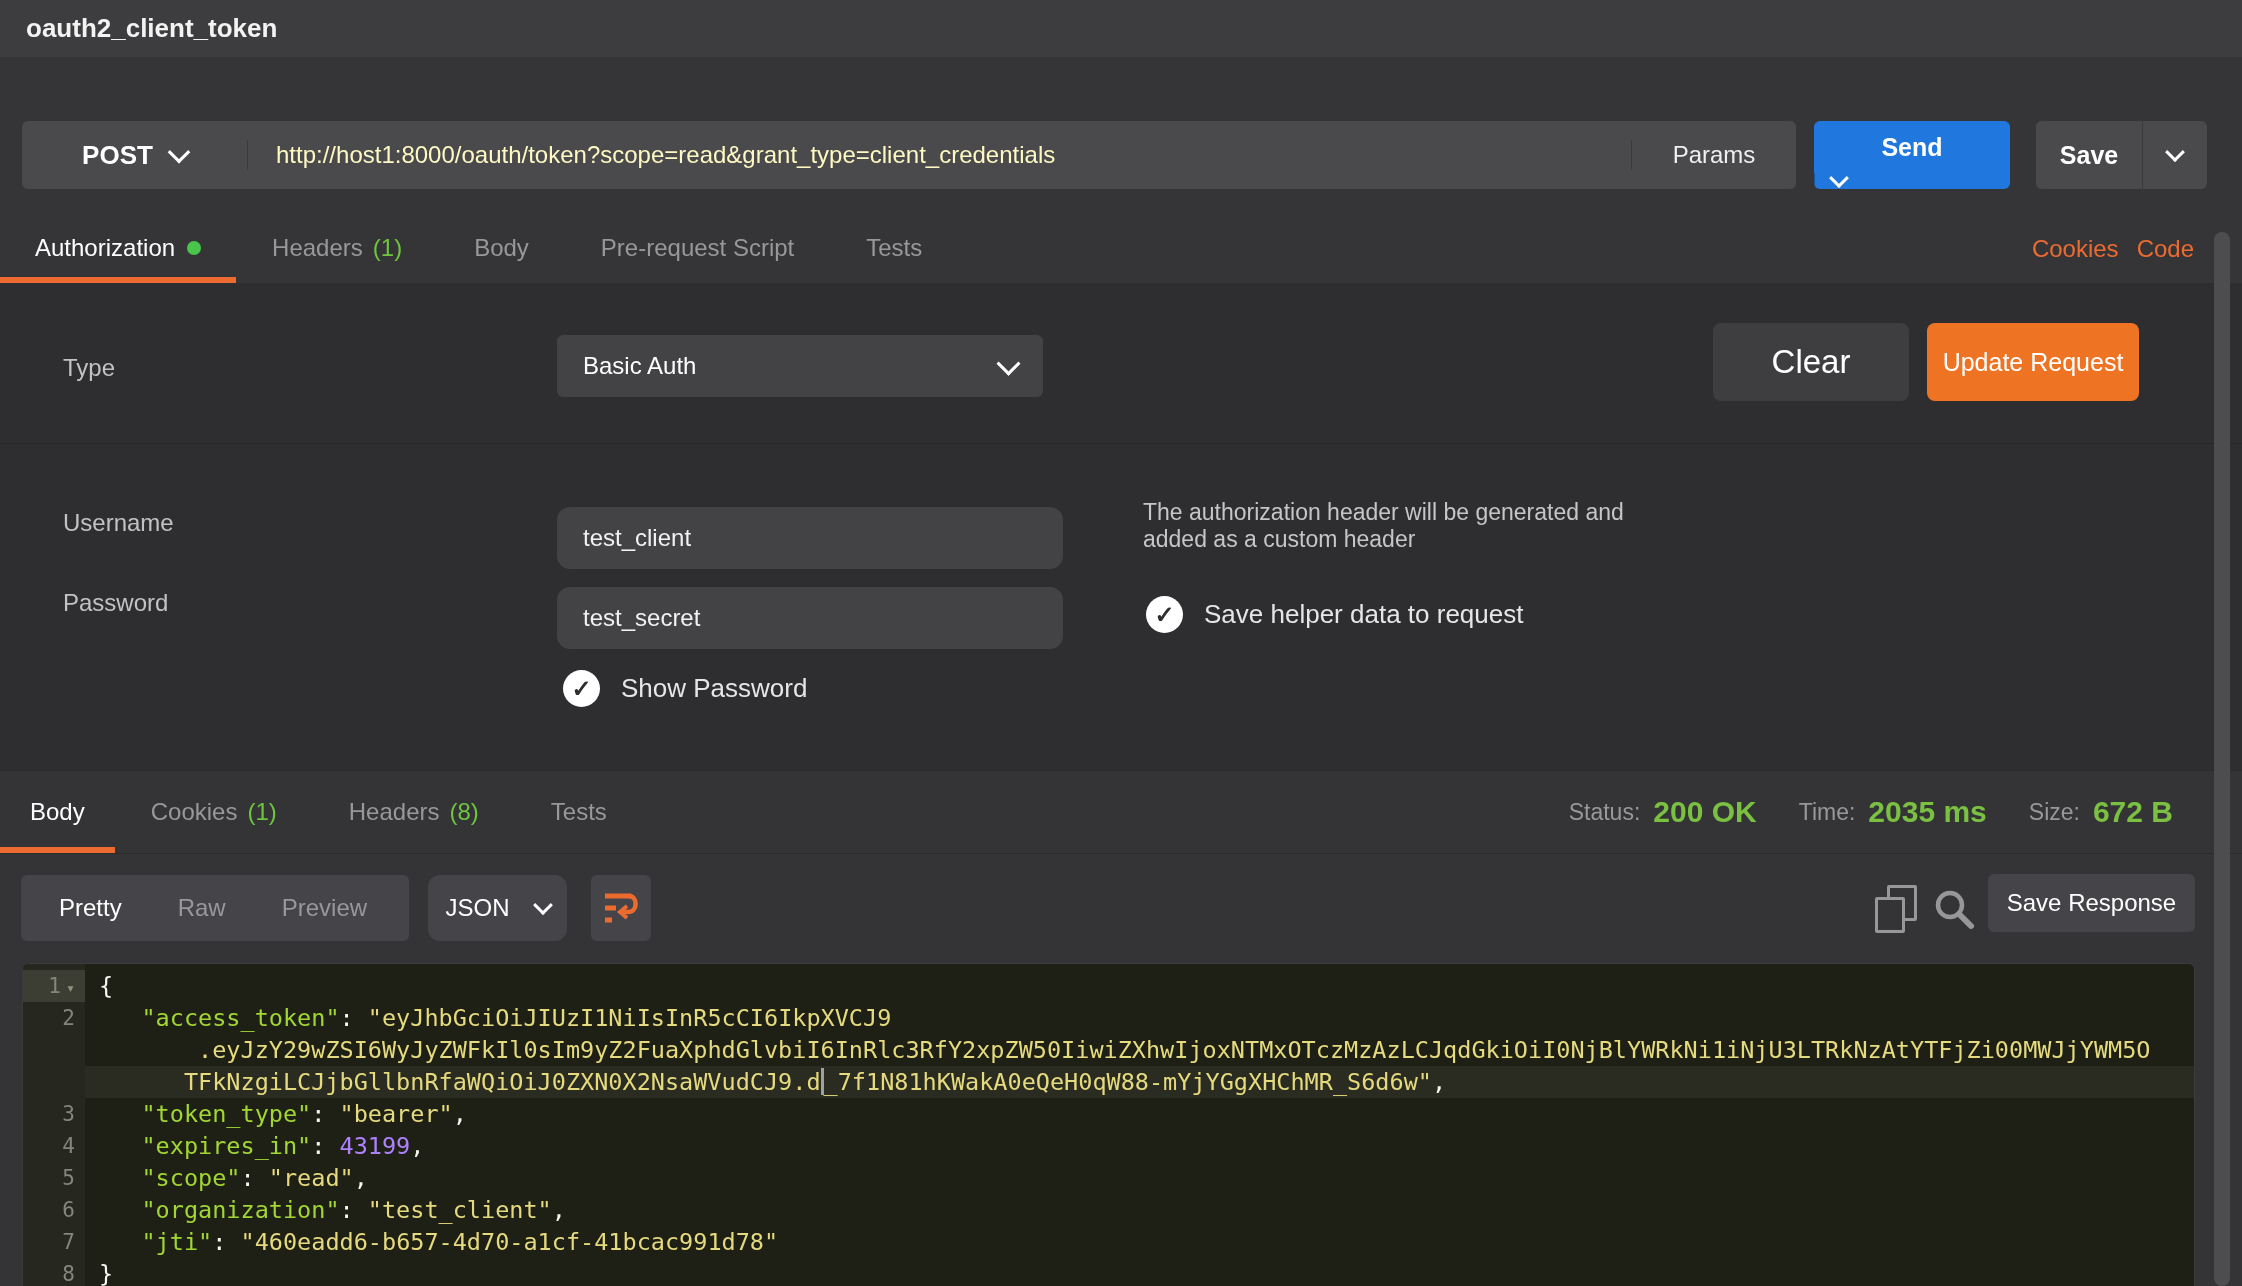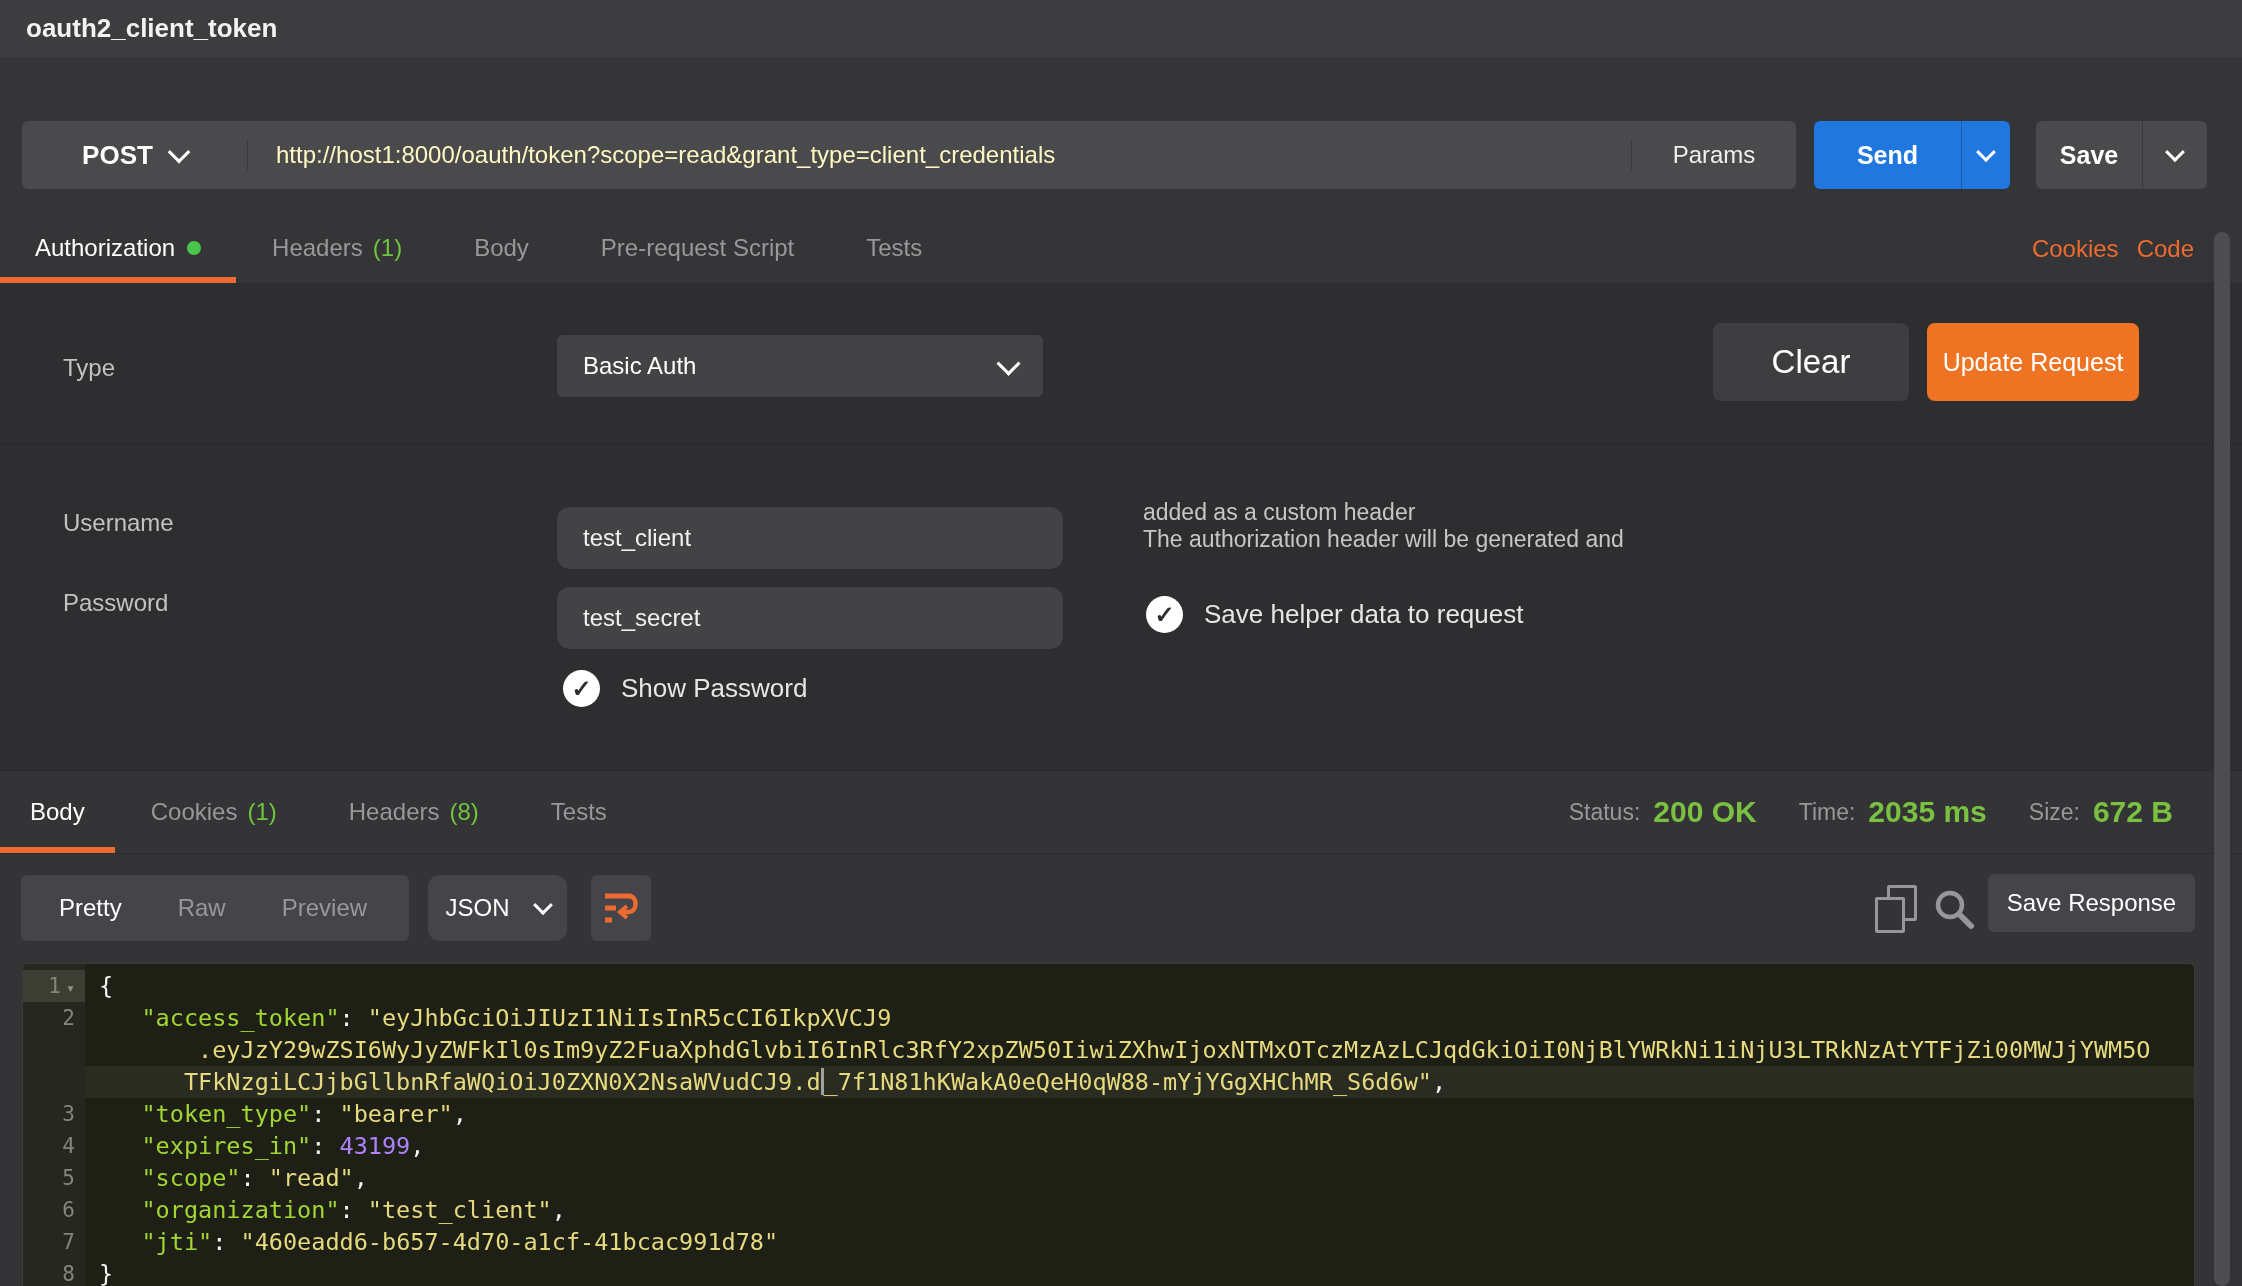--- a/index.html
+++ b/index.html
@@ -19,21 +19,21 @@
   .method-btn{width:225px;display:flex;align-items:center;justify-content:center;gap:18px;
               background:transparent;border:none;color:#FFF;font-size:26px;font-weight:bold;
               font-family:inherit;cursor:pointer;}
   .url-input-wrap{flex:1;display:flex;align-items:center;border-left:1px solid #3A3A3D;
                   border-right:1px solid #3A3A3D;}
   .url-input{width:100%;background:transparent;border:none;outline:none;color:#fef9c3;
              font-size:24px;padding-left:28px;font-family:inherit;}
   .params-btn{width:164px;background:transparent;border:none;color:#EFEFEF;font-size:24px;
               font-family:inherit;cursor:pointer;}
   .send-group{position:absolute;left:1814px;top:64px;width:196px;height:68px;display:flex;
-              background:var(--send-blue,#2078DE);border-radius:6px;overflow:hidden;}
+              background:var(--send-blue,#2078DE);border-radius:6px;overflow:hidden;flex-direction:column;}
   .send-main{flex:1;background:transparent;border:none;color:#FFF;font-size:25px;font-weight:bold;
              font-family:inherit;cursor:pointer;}
   .send-caret{width:49px;background:transparent;border:none;border-left:1px solid rgba(0,0,0,.25);
               display:flex;align-items:center;justify-content:center;cursor:pointer;}
   .save-group{position:absolute;left:2036px;top:64px;width:171px;height:68px;display:flex;
               background:#4A4A4D;border-radius:6px;overflow:hidden;}
   .save-main{width:106px;background:transparent;border:none;color:#FFF;font-size:25px;font-weight:bold;
              font-family:inherit;cursor:pointer;}
   .save-caret{flex:1;background:transparent;border:none;border-left:1px solid #3A3A3C;
               display:flex;align-items:center;justify-content:center;cursor:pointer;}
@@ -214,22 +214,22 @@
     <input class="text-input password-input" type="text" value="test_secret" style="">
 
     <div class="check-row show-password">
       <span class="check-circle">
         <span class="checkmark">✓</span>
       </span>
       <span class="check-label">Show Password</span>
     </div>
 
     <div class="helper-note">
+      <div>The authorization header will be generated and</div>
       <div>added as a custom header</div>
-      <div>The authorization header will be generated and</div>
     </div>
 
     <div class="check-row save-helper">
       <span class="check-circle">
         <span class="checkmark">✓</span>
       </span>
       <span class="check-label">Save helper data to request</span>
     </div>
   </section>
 

